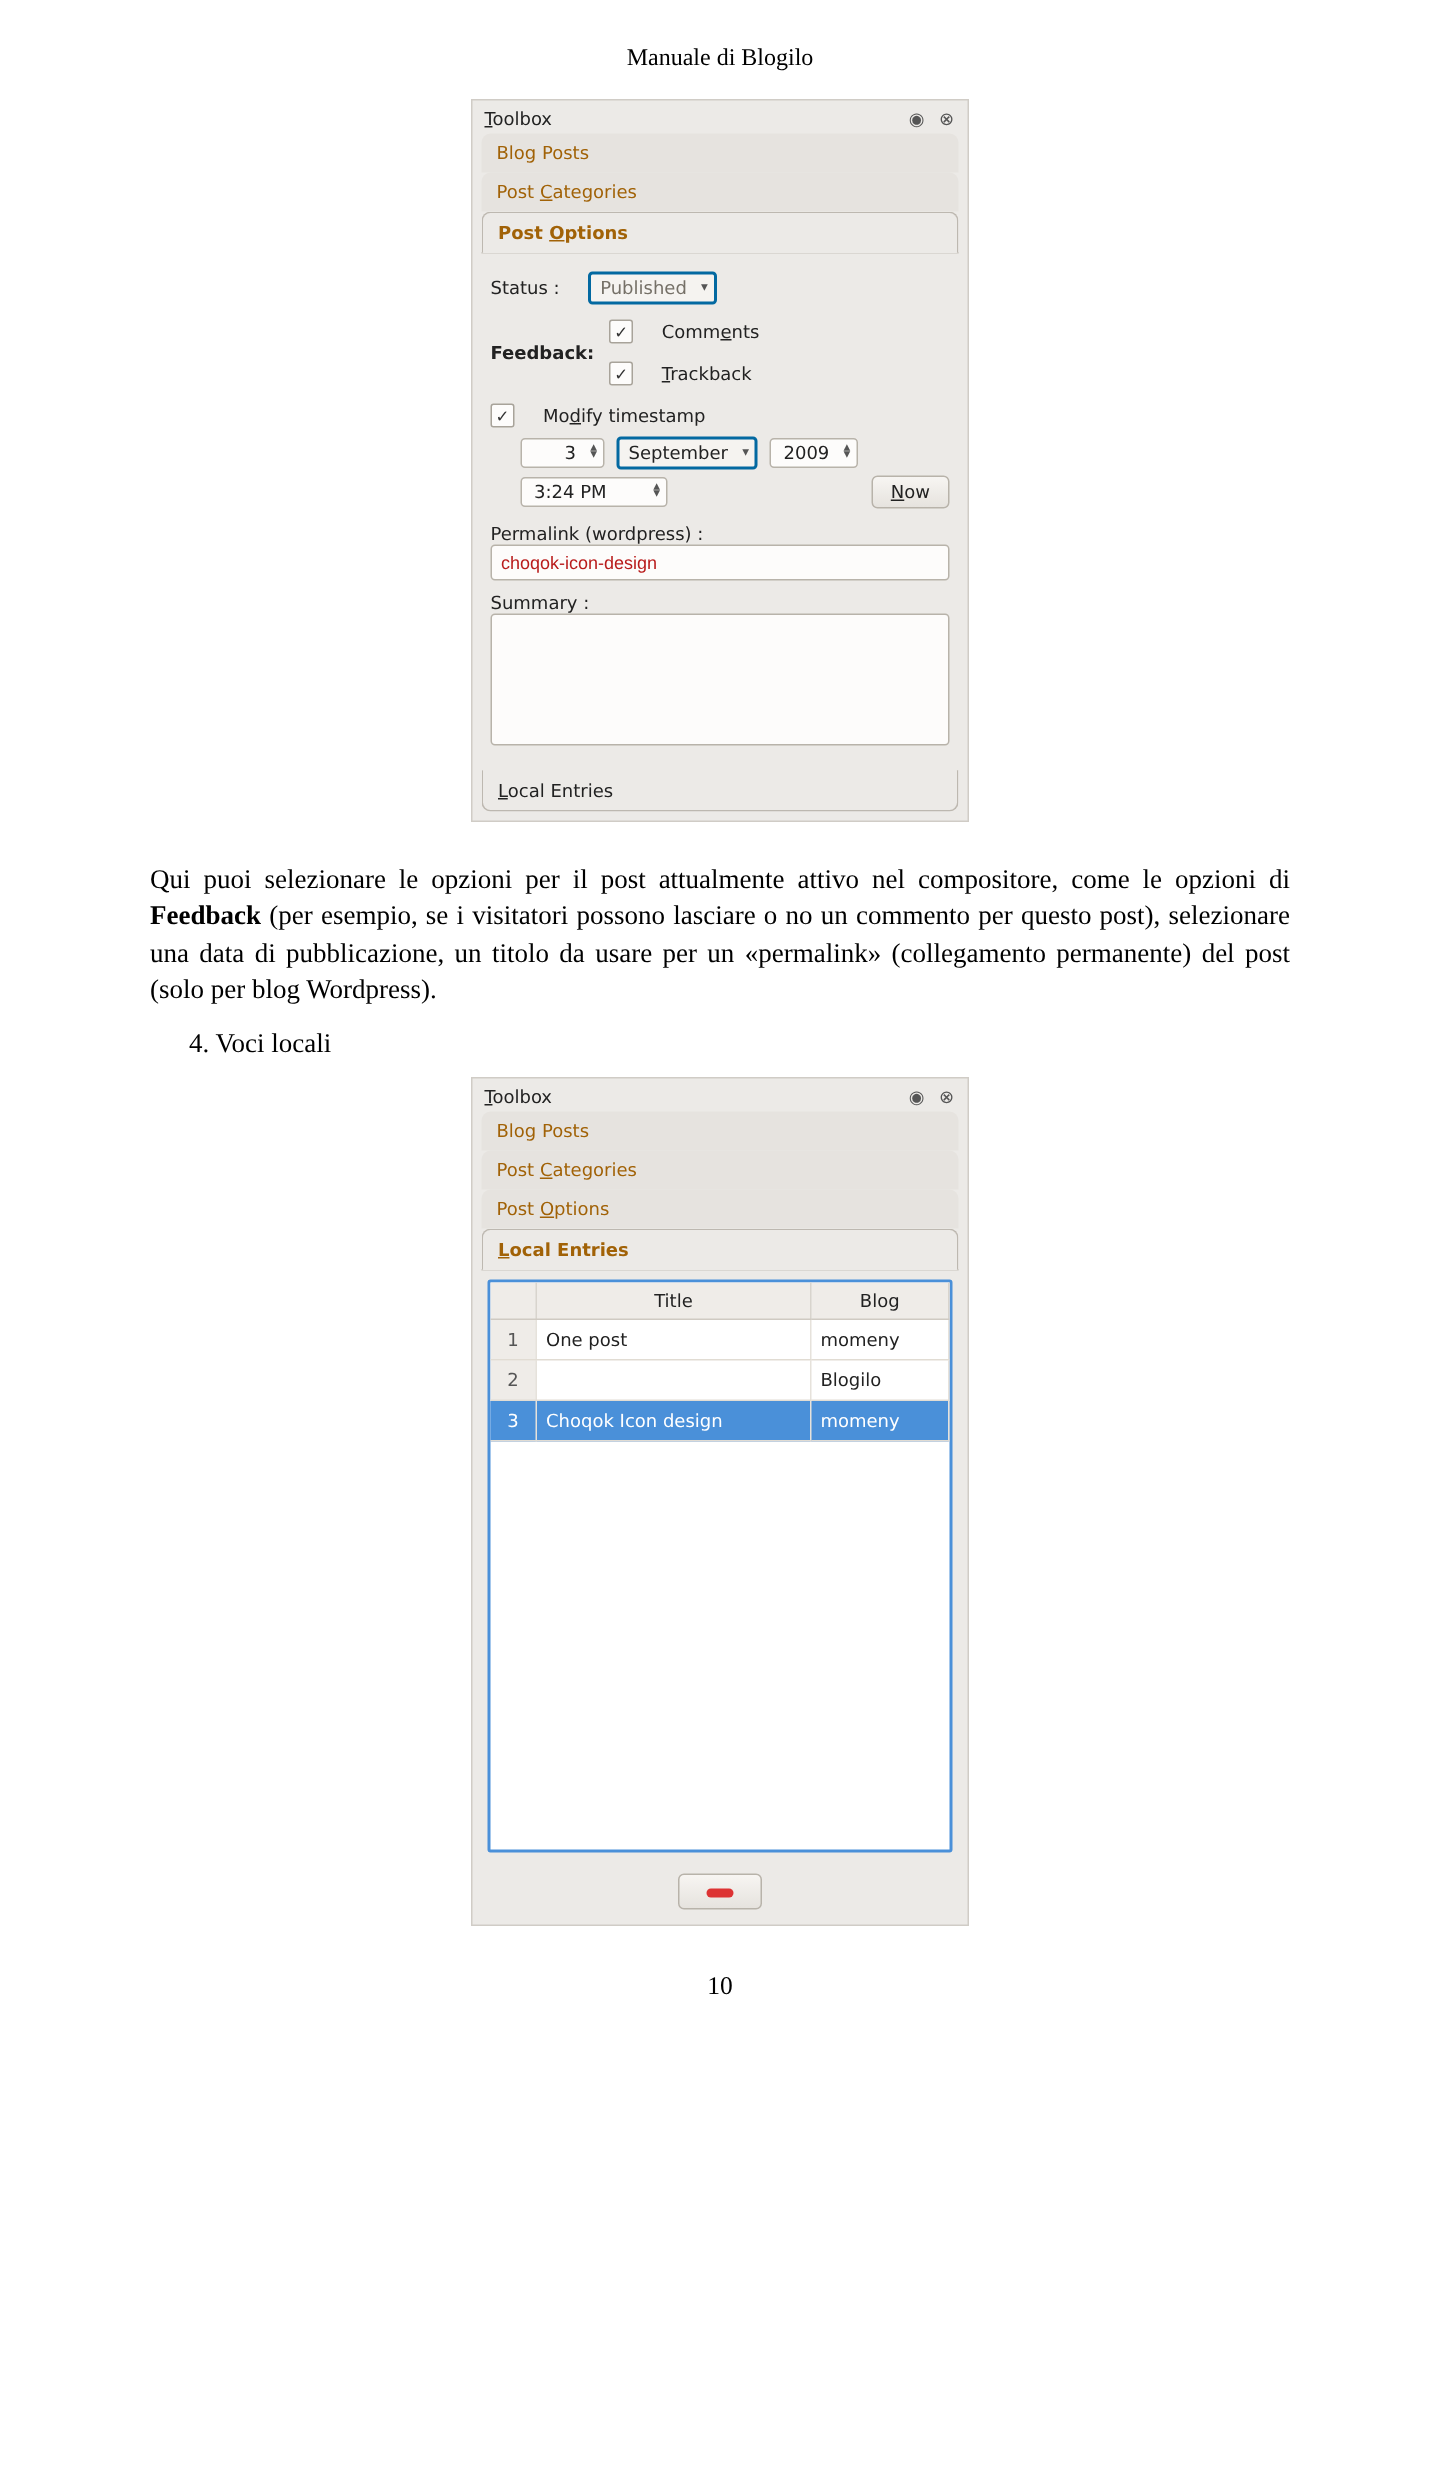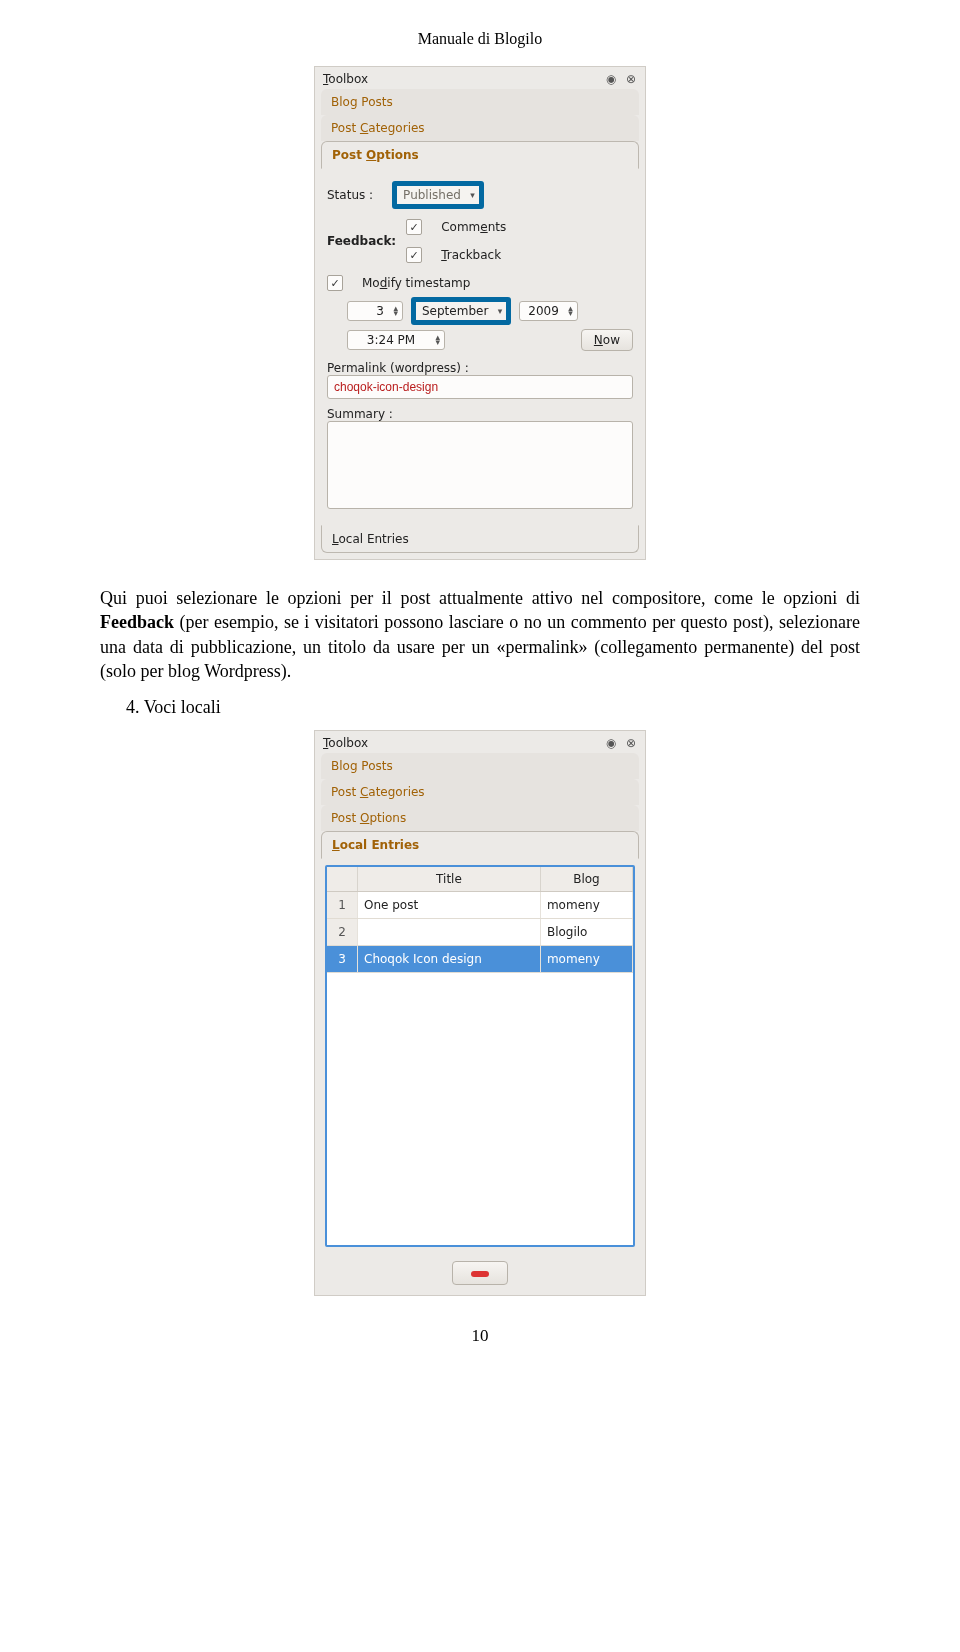--- a/index.html
+++ b/index.html
@@ -85,21 +85,21 @@
   .row {
     display: flex;
     align-items: center;
     gap: 19px;
     margin: 4px 0;
   }
   .lbl { font-size: 12px; }
   .bold { font-weight: bold; }
   .ddown {
     background: #f5f3f0;
-    border: 5px solid #0369a1;
+    border: 2px solid #0369a1;
     border-radius: 3px;
     padding: 2px 18px 2px 6px;
     font-size: 12px;
     position: relative;
     color: #757067;
   }
   .ddown .caret {
     position: absolute;
     right: 4px;
     top: 50%;
@@ -293,21 +293,21 @@
         <div class="row" style="margin-top:8px">
           <span class="chk">✓</span>
           <span class="lbl">Mo<span class="u">d</span>ify timestamp</span>
         </div>
         <div class="row" style="margin-top:6px;gap:8px;justify-content:flex-start;padding-left:20px">
           <span class="spin"><span>3</span><span class="spinner">▴<br>▾</span></span>
           <span class="ddown" style="color:#222"><span>September</span><span class="caret">▾</span></span>
           <span class="spin"><span>2009</span><span class="spinner">▴<br>▾</span></span>
         </div>
         <div class="row" style="gap:8px;justify-content:space-between;padding-left:20px">
-          <span class="spin" style="min-width:70px;text-align:center"><span>3:24 PM</span><span class="spinner">▴<br>▾</span></span>
+          <span class="spin" style="min-width:70px;text-align:left"><span>3:24 PM</span><span class="spinner">▴<br>▾</span></span>
           <span class="btn"><span class="u">N</span>ow</span>
         </div>
         <div class="lbl" style="margin-top:10px">Permalink (wordpress) :</div>
         <input class="tinput" value="choqok-icon-design" style="">
         <div class="lbl" style="margin-top:8px">Summary :</div>
         <div class="tarea"></div>
       </div>
       <div class="bottom-tab"><span class="u">L</span>ocal Entries</div>
     </div>
   </div>

